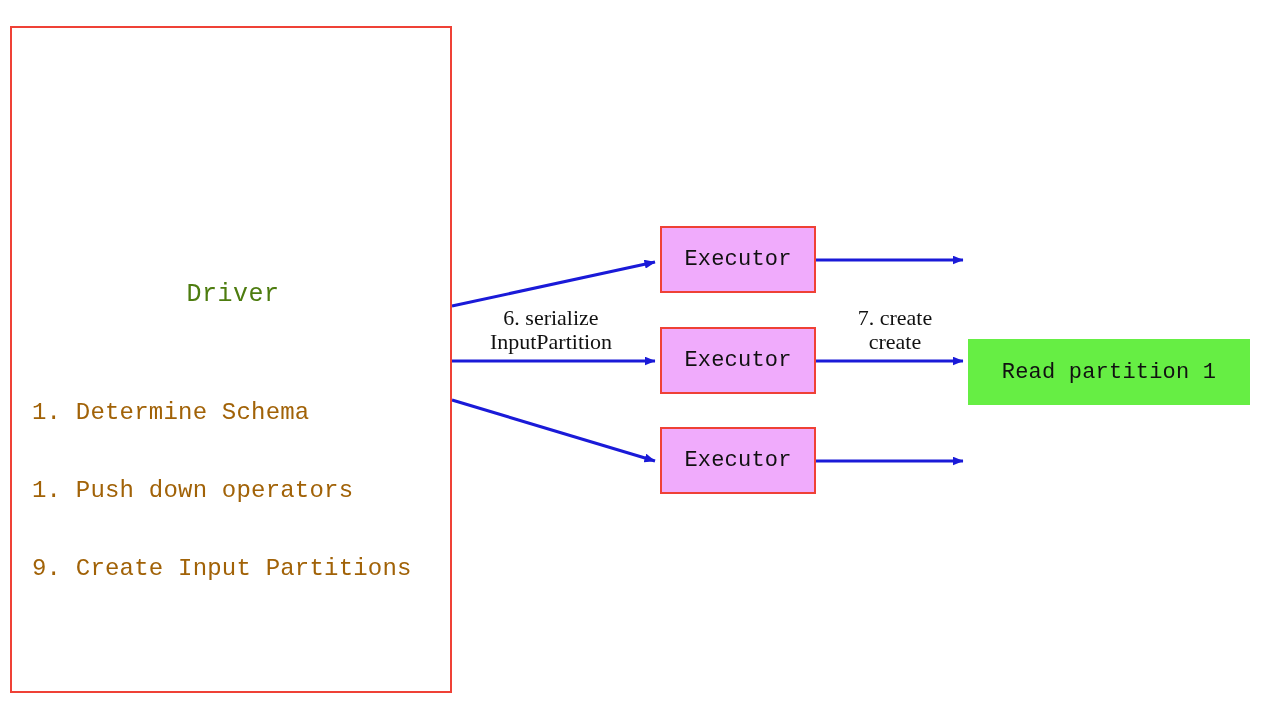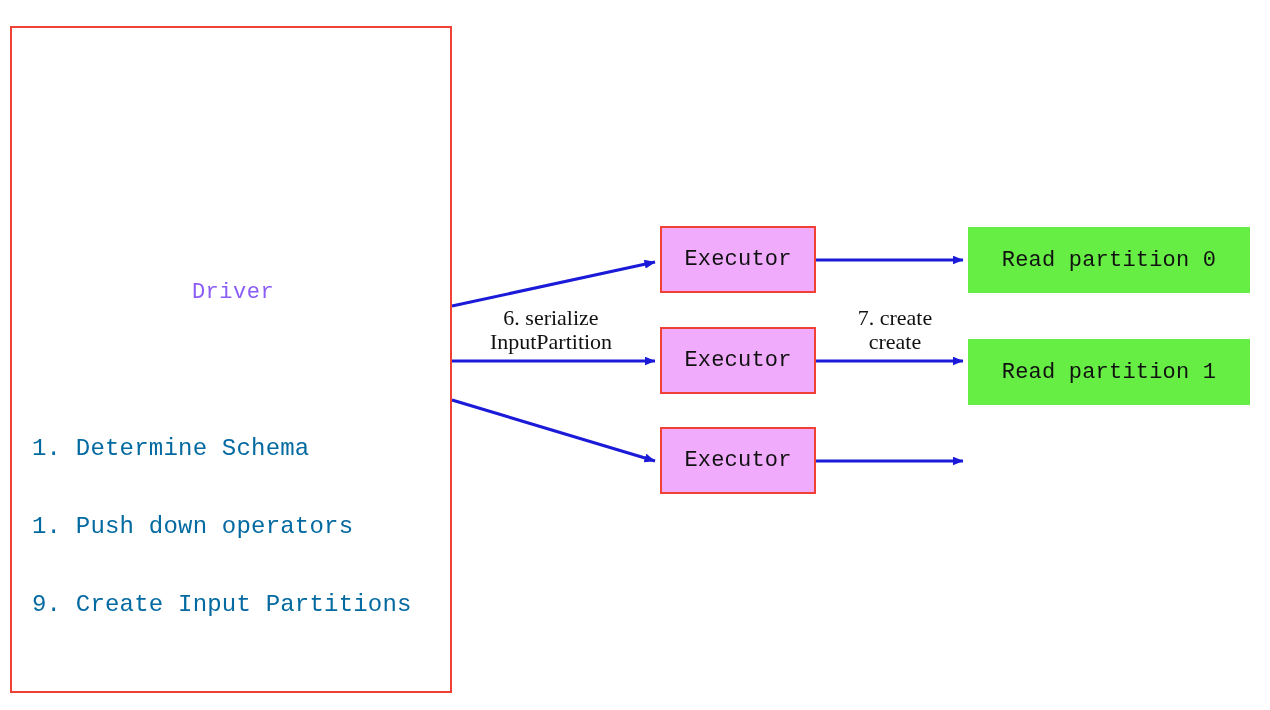--- a/index.html
+++ b/index.html
@@ -28,33 +28,33 @@
     box-sizing: border-box;
     background: #ffffff;
   }
   .driver-title {
     position: absolute;
     left: 0;
     top: 252px;
     width: 442px;
     text-align: center;
     font-family: "Liberation Mono", "DejaVu Sans Mono", monospace;
-    font-size: 22px;
-    color: #8b5cf6;
+    font-size: 25px;
+    color: #4d7c0f;
     letter-spacing: 0.5px;
   }
   .driver-steps {
     position: absolute;
     left: 20px;
-    top: 356px;
+    top: 320px;
     width: 410px;
     font-family: "Liberation Mono", "DejaVu Sans Mono", monospace;
     font-size: 24px;
     line-height: 26px;
-    color: #0369a1;
+    color: #a16207;
     letter-spacing: 0.2px;
     white-space: pre;
   }
   .driver-step {
     display: block;
     white-space: pre;
   }
   
   .executor-box {
     position: absolute;
@@ -163,23 +163,20 @@
   <div class="executor-box exec-0">
     <span class="executor-label">Executor</span>
   </div>
   <div class="executor-box exec-1">
     <span class="executor-label">Executor</span>
   </div>
   <div class="executor-box exec-2">
     <span class="executor-label">Executor</span>
   </div>
 
-  <div class="partition-box part-0">
-    <span class="partition-label">Read partition 0</span>
-  </div>
   <div class="partition-box part-1">
     <span class="partition-label">Read partition 1</span>
   </div>
 
   <div class="edge-label label-serialize">
     <span>6. serialize</span>
     <span>InputPartition</span>
   </div>
   <div class="edge-label label-create">
     <span>7. create</span>

